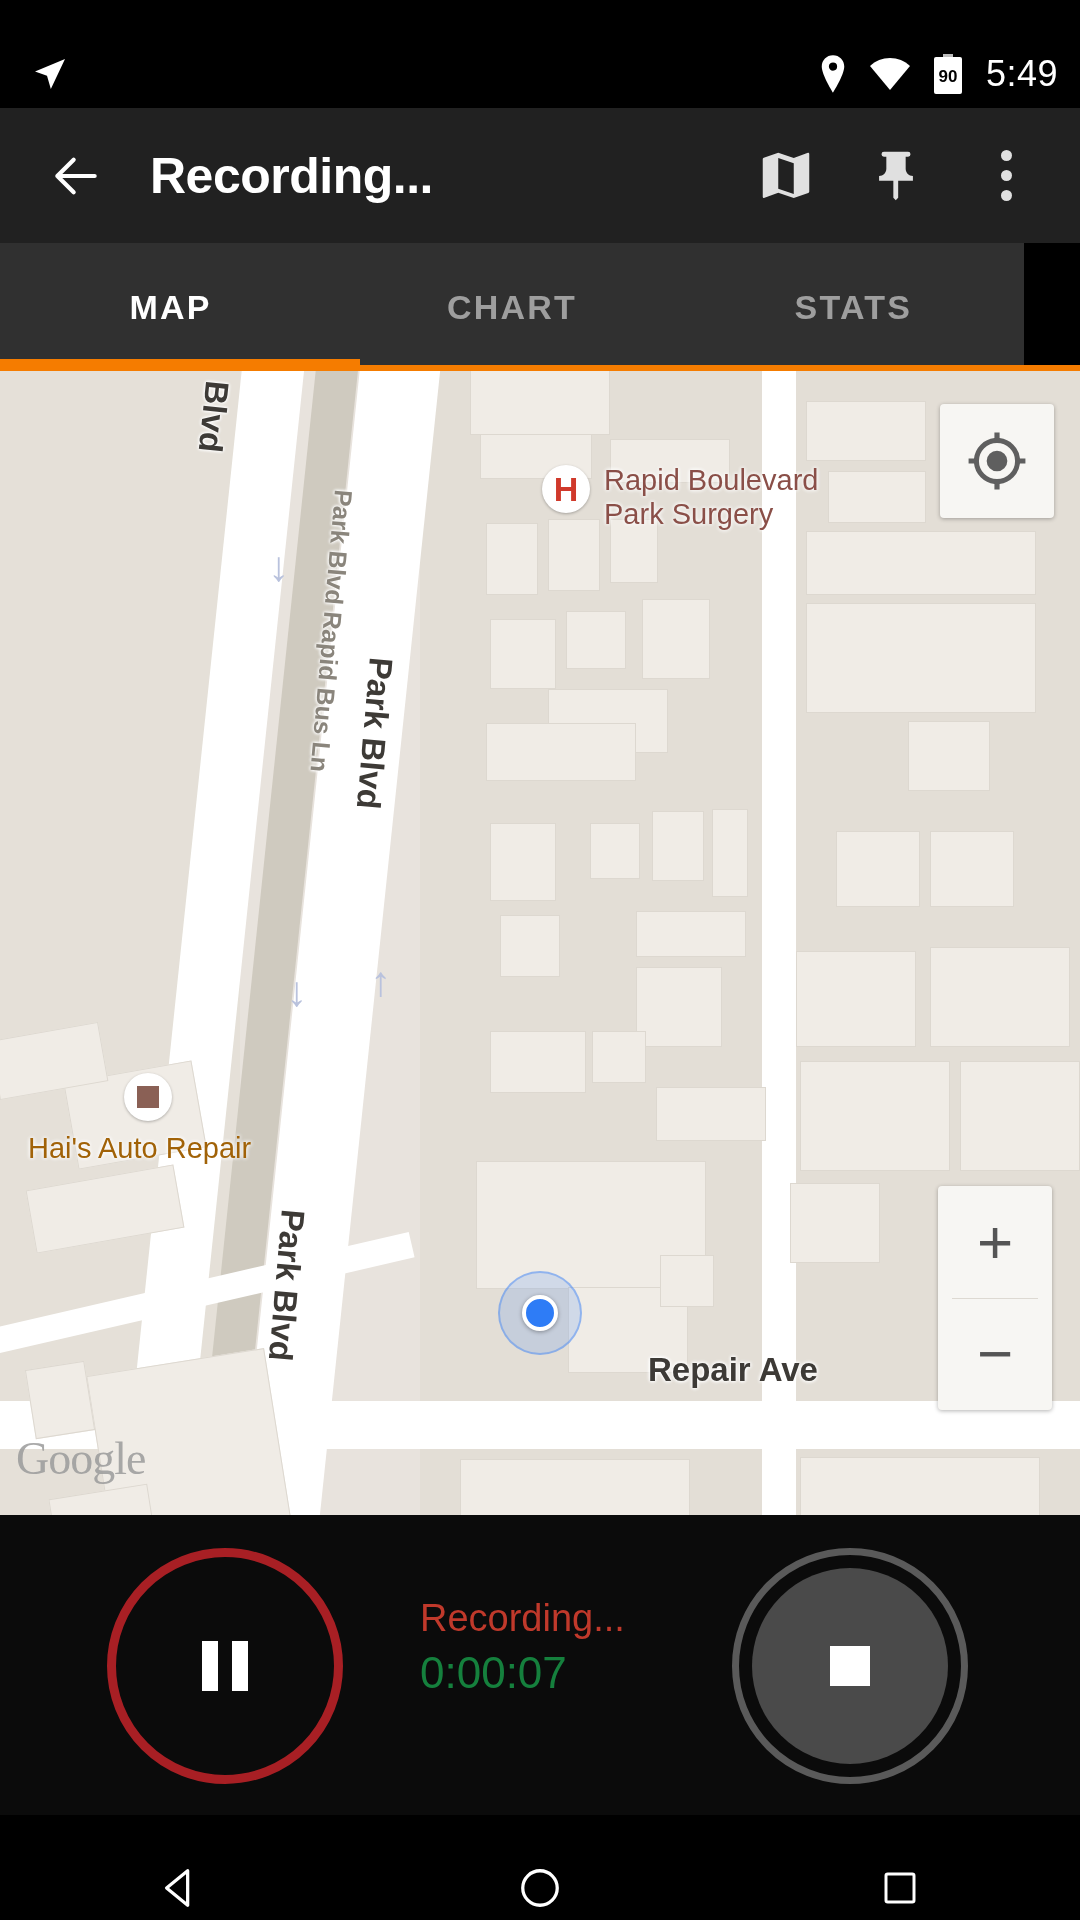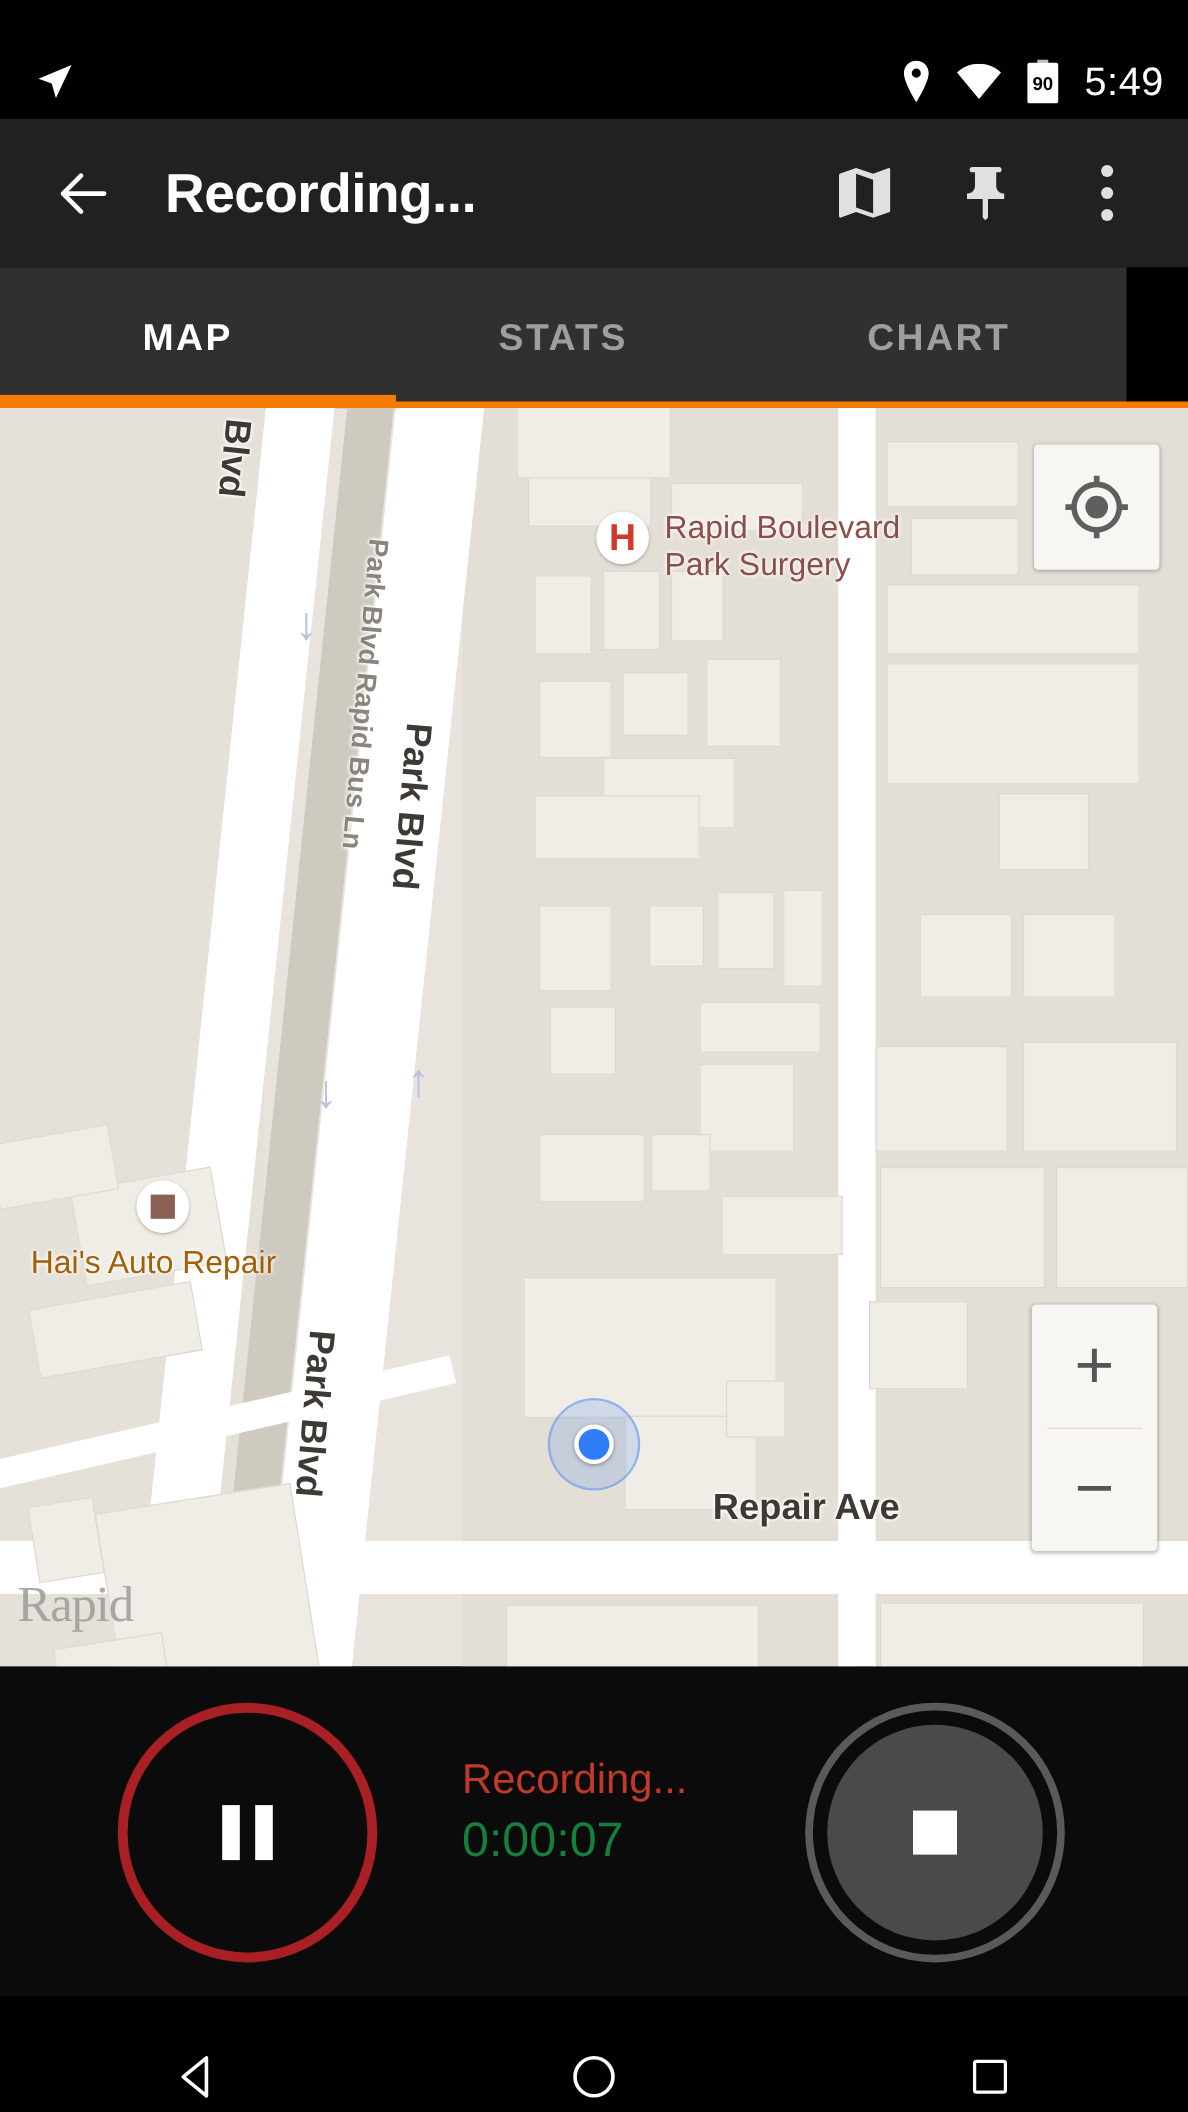--- a/index.html
+++ b/index.html
@@ -201,22 +201,22 @@
             <i></i>
             <i></i>
             <i></i>
           </span>
       </div>
     </div>
   </div>
 
   <div class="tabbar">
     <div class="tab active">MAP</div>
+    <div class="tab">CHART</div>
     <div class="tab">STATS</div>
-    <div class="tab">CHART</div>
   </div>
   <div class="tab-indicator-track"></div>
   <div class="tab-indicator"></div>
 
   <div class="map">
     <div class="map-canvas">
 
       <div class="bldg d" style="left:-10px;top:-10px;width:250px;height:1160px;background:#e5e0d8;border:none;"></div>
       <div class="bldg d" style="left:420px;top:-10px;width:360px;height:1160px;background:#e3ded6;border:none;"></div>
       <div class="bldg d" style="left:790px;top:-10px;width:300px;height:1160px;background:#e3ded6;border:none;"></div>
@@ -297,21 +297,21 @@
       <div class="poi-dot" style="left:124px;top:702px;">
         <span class="sq"></span>
       </div>
       <div class="poi-label dark" style="left:28px;top:760px;">Hai's Auto Repair</div>
 
       <div class="bluedot-wrap">
         <div class="bluedot-halo"></div>
         <div class="bluedot"></div>
       </div>
 
-      <div class="gmlogo">Rapid</div>
+      <div class="gmlogo">Google</div>
     </div>
 
     <div class="map-btn mylocation-btn">
       <svg width="62" height="62" viewBox="0 0 24 24">
         <path fill="#5f5f5f" d="M12 8a4 4 0 1 0 0 8 4 4 0 0 0 0-8zm8.9 3a9 9 0 0 0-7.9-7.9V1h-2v2.1A9 9 0 0 0 3.1 11H1v2h2.1a9 9 0 0 0 7.9 7.9V23h2v-2.1a9 9 0 0 0 7.9-7.9H23v-2zM12 19a7 7 0 1 1 0-14 7 7 0 0 1 0 14z"></path>
       </svg>
     </div>
     <div class="zoomstack">
       <div class="zoombtn">+</div>
       <div class="zoomdivider"></div>

